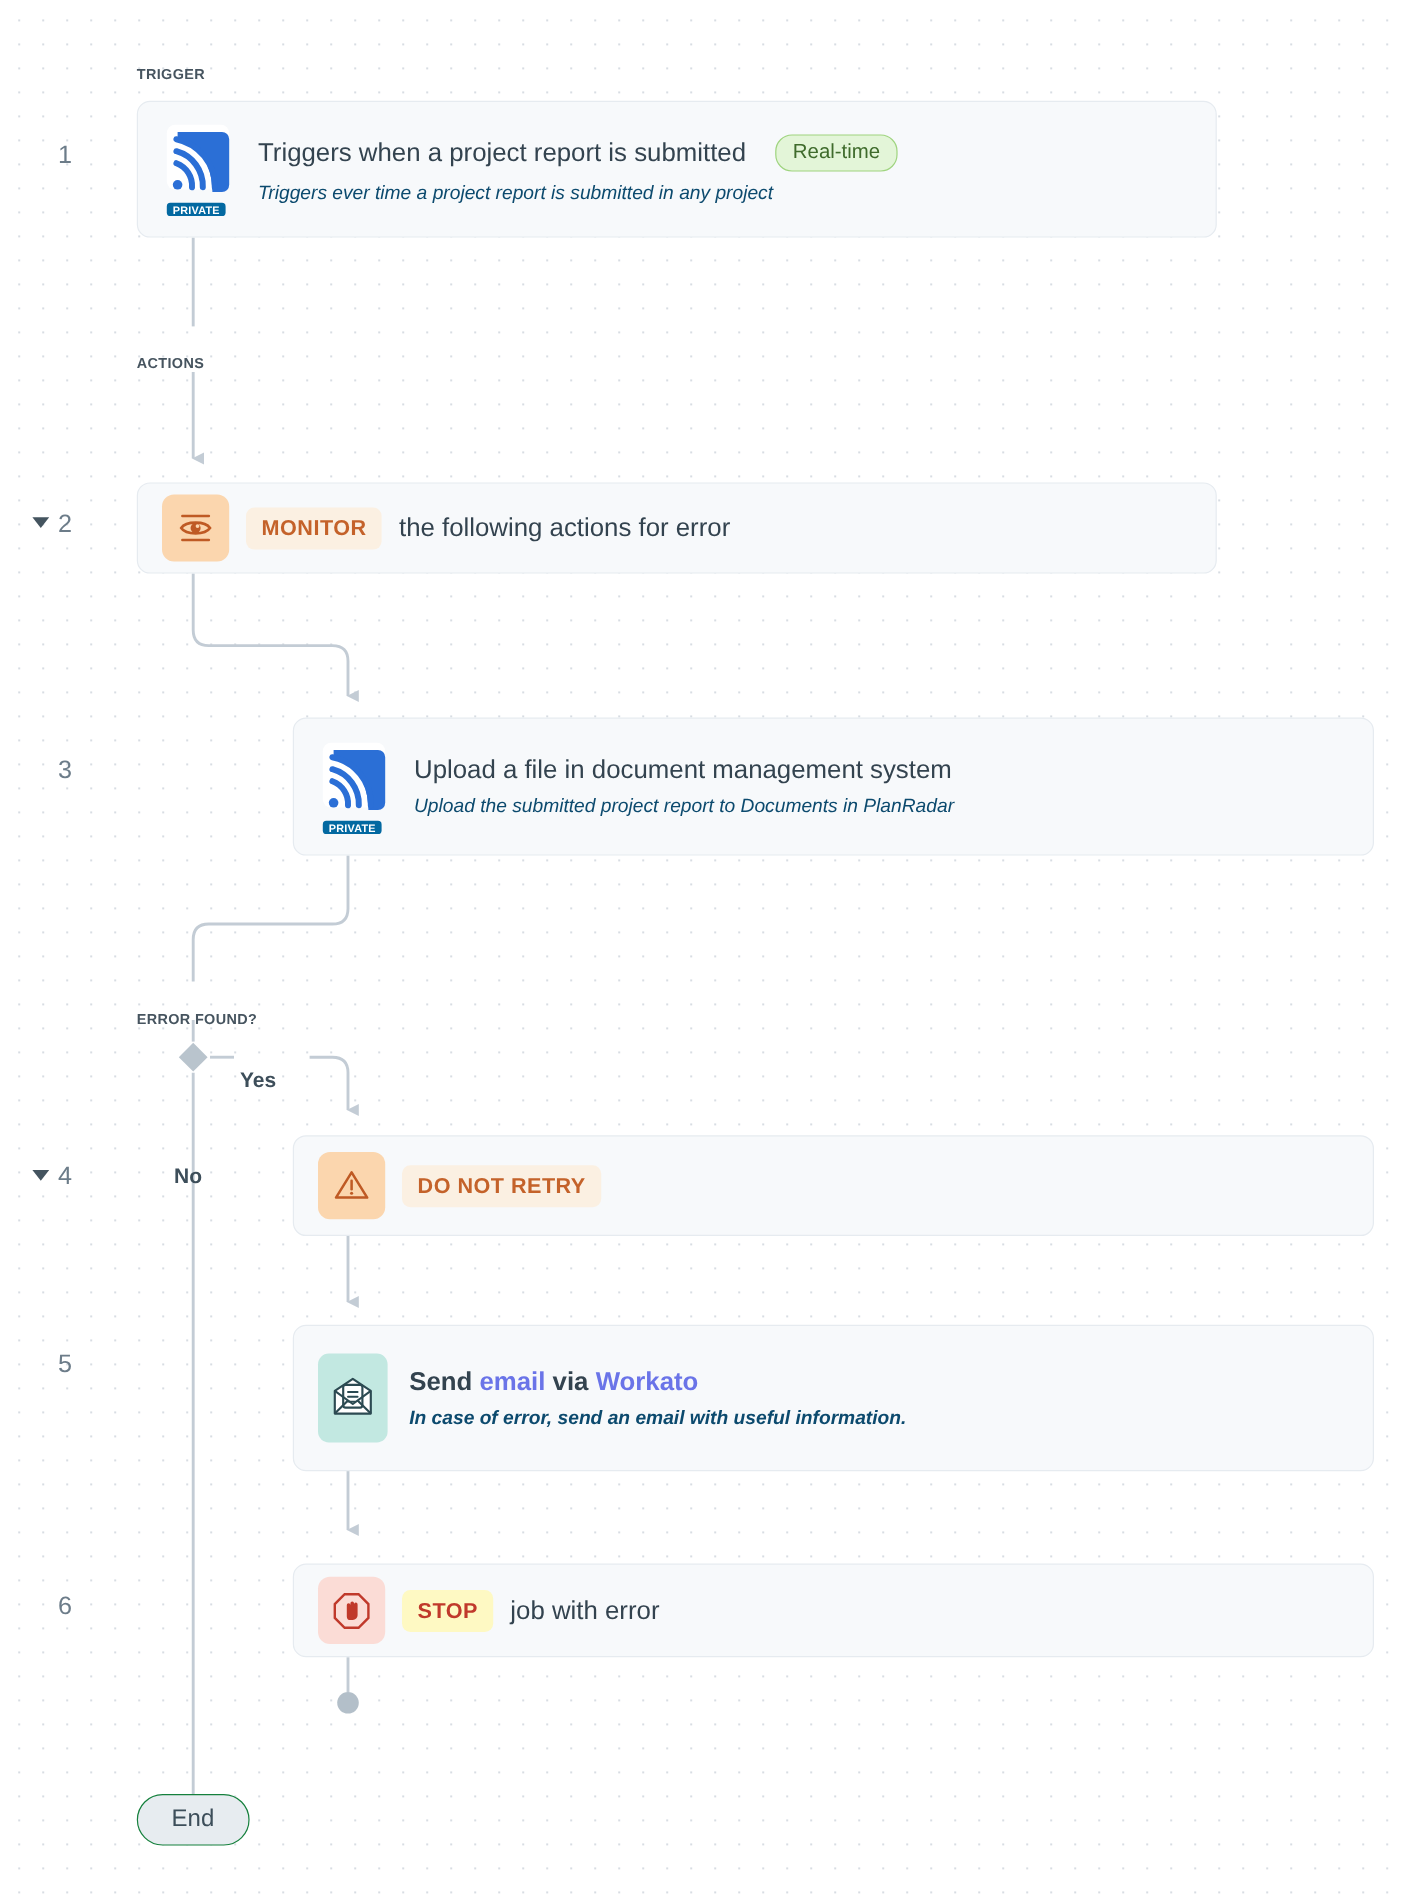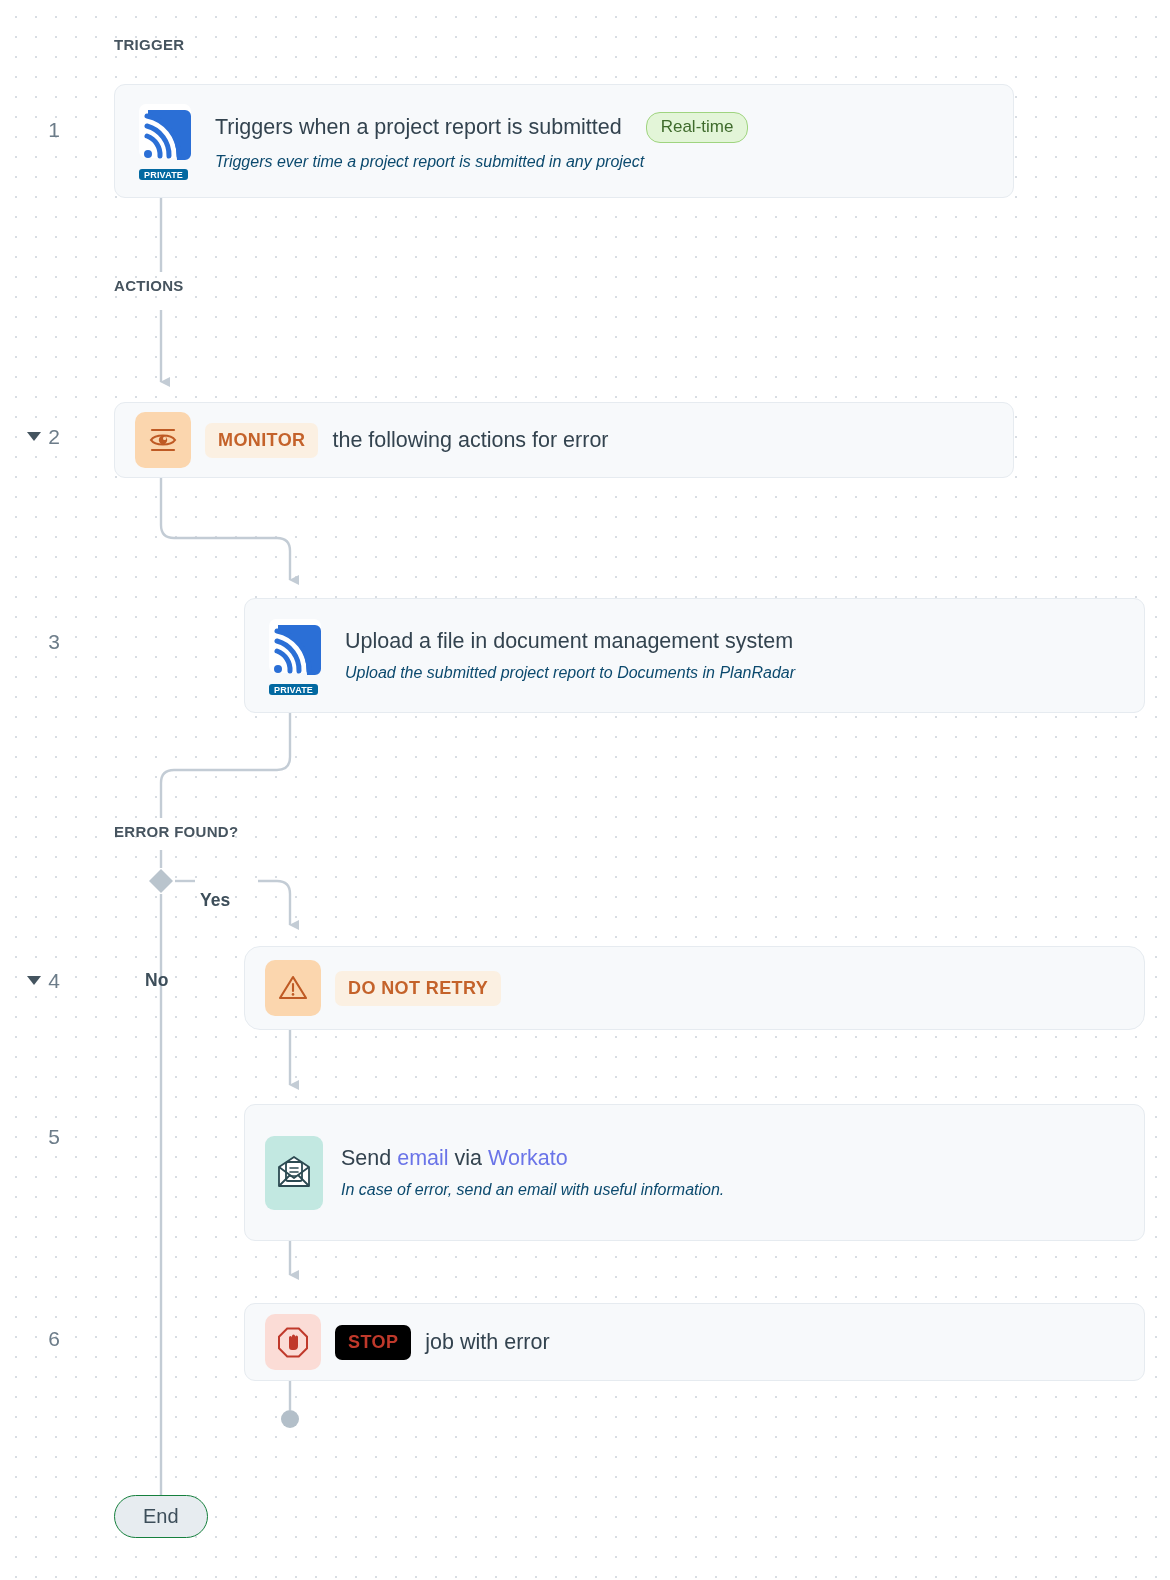--- a/index.html
+++ b/index.html
@@ -18,25 +18,26 @@
   }
 
   .canvas { position: absolute; inset: 0; }
 
   
   svg.wires { position: absolute; left: 0; top: 0; width: 1170px; height: 1580px; pointer-events: none; }
 
   
   .section-label {
     position: absolute;
-    font-size: 15px;
+    font-size: 12px;
     font-weight: bold;
     letter-spacing: .3px;
     color: #46545f;
     white-space: nowrap;
+    margin-top: 19px;
   }
 
   
   .step-num {
     position: absolute;
     font-size: 21px;
     color: #6c7c89;
     width: 90px;
     text-align: right;
     white-space: nowrap;
@@ -92,21 +93,21 @@
   .kw {
     border-radius: 7px;
     font-size: 18px;
     font-weight: bold;
     letter-spacing: .4px;
     padding: 7px 13px;
     white-space: nowrap;
   }
   .kw-monitor { background: #fbf0e2; color: #c4622a; }
   .kw-retry   { background: #fbf0e2; color: #c4622a; }
-  .kw-stop    { background: #000000; color: #c0392b; }
+  .kw-stop    { background: #fef9c3; color: #c0392b; }
 
   
   .tile {
     width: 56px; height: 56px;
     border-radius: 10px;
     display: flex; align-items: center; justify-content: center;
     flex: none;
     position: relative;
   }
   .tile-orange { background: #fbd6ae; }
@@ -274,34 +275,34 @@
       <div class="texts">
         <span class="title">Upload a file in document management system</span>
         <span class="subtitle">Upload the submitted project report to Documents in PlanRadar</span>
       </div>
     </div>
   </div>
 
   <div class="branch-label" style="left:200px; top:890px;">Yes</div>
   <div class="branch-label" style="left:145px; top:970px;">No</div>
 
-  <div class="card" style="left:244px; top:946px; width:901px; height:84px;border-radius:16px;">
+  <div class="card" style="left:244px; top:946px; width:901px; height:84px;">
     <div class="card-body" style="gap:14px;">
       <div class="tile tile-orange">
         <svg width="34" height="34" viewBox="0 0 34 34" fill="none" stroke="#bf5a24" stroke-width="2.1" stroke-linecap="round" stroke-linejoin="round">
           <path d="M17,6 L30,27 H4 z"></path>
           <path d="M17,13 V20"></path>
           <circle cx="17" cy="23.4" r="1.3" fill="#bf5a24" stroke="none"></circle>
         </svg>
       </div>
       <span class="kw kw-retry">DO NOT RETRY</span>
     </div>
   </div>
 
-  <div class="card" style="left:244px; top:1104px; width:901px; height:137px;">
+  <div class="card" style="left:244px; top:1104px; width:901px; height:122px;font-weight:bold;">
     <div class="card-body">
       <div class="tile tile-mint" style="width:58px;height:74px;border-radius:9px;">
         <svg width="38" height="38" viewBox="0 0 38 38" fill="none" stroke="#2c4a52" stroke-width="1.8" stroke-linejoin="round">
           <path d="M4,13 L19,3 L34,13 V32 H4 z" fill="#ffffff"></path>
           <rect x="11" y="8" width="16" height="19" rx="2" fill="#ffffff"></rect>
           <path d="M15,14 H23 M15,18 H23 M15,22 H21" stroke-width="1.6" stroke-linecap="round"></path>
           <path d="M4,13 L19,24 L34,13"></path>
           <path d="M4,32 L15,21 M34,32 L23,21"></path>
         </svg>
       </div>

